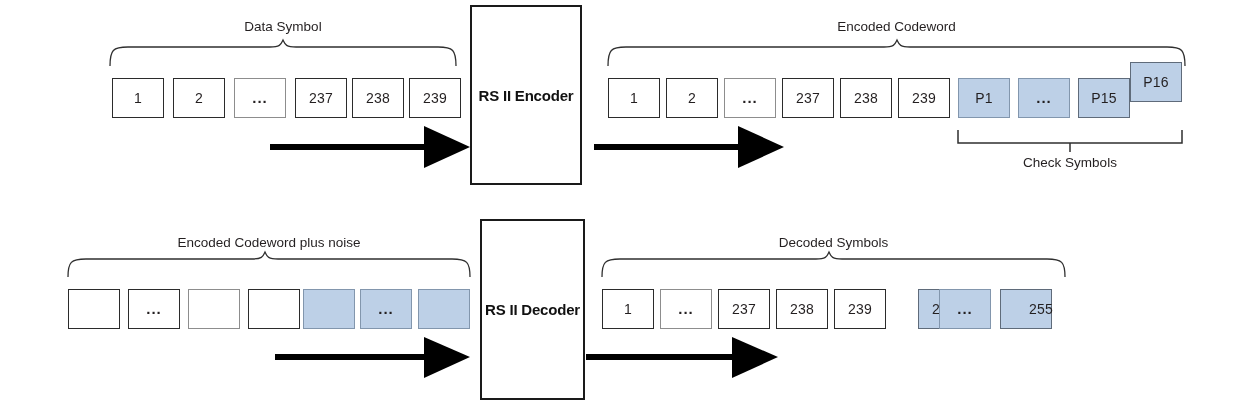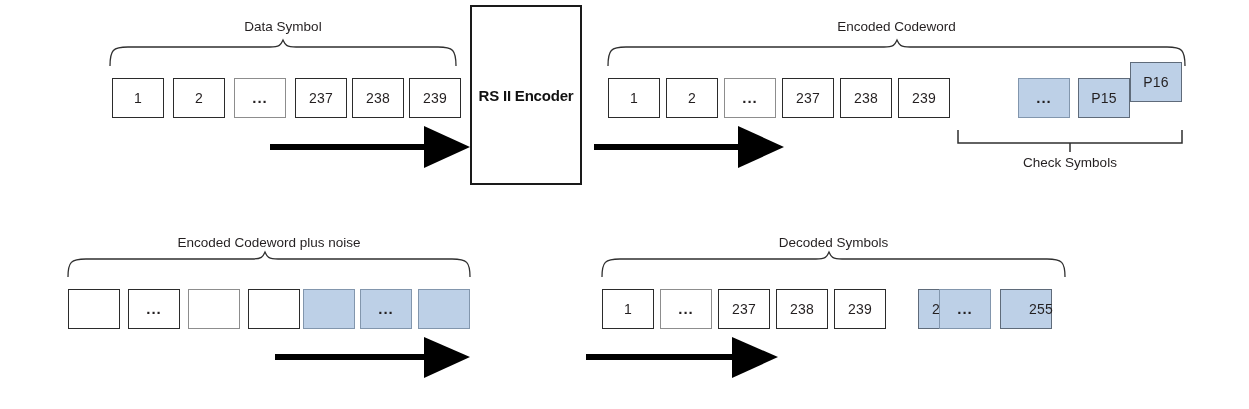--- a/index.html
+++ b/index.html
@@ -189,20 +189,23 @@
   </div>
   <div class="sym plain" style="left:782px; top:78px;">
     <span>237</span>
   </div>
   <div class="sym plain" style="left:840px; top:78px;">
     <span>238</span>
   </div>
   <div class="sym plain" style="left:898px; top:78px;">
     <span>239</span>
   </div>
+  <div class="sym check" style="left:958px; top:78px;">
+    <span>P1</span>
+  </div>
   <div class="sym check" style="left:1018px; top:78px;">
     <span class="dots">...</span>
   </div>
   <div class="sym check-dark" style="left:1078px; top:78px;justify-content:center;">
     <span>P15</span>
   </div>
   <div class="sym check-dark" style="left:1130px; top:62px;">
     <span>P16</span>
   </div>
 
@@ -225,20 +228,23 @@
   <div class="sym check" style="left:303px; top:289px;">
     <span></span>
   </div>
   <div class="sym check" style="left:360px; top:289px;">
     <span class="dots">...</span>
   </div>
   <div class="sym check" style="left:418px; top:289px;">
     <span></span>
   </div>
 
+  <div class="block" style="left:480px; top:219px; width:105px; height:181px;">
+    <span>RS II Decoder</span>
+  </div>
 
   <div class="sym plain" style="left:602px; top:289px;">
     <span>1</span>
   </div>
   <div class="sym soft" style="left:660px; top:289px;">
     <span class="dots">...</span>
   </div>
   <div class="sym plain" style="left:718px; top:289px;">
     <span>237</span>
   </div>

